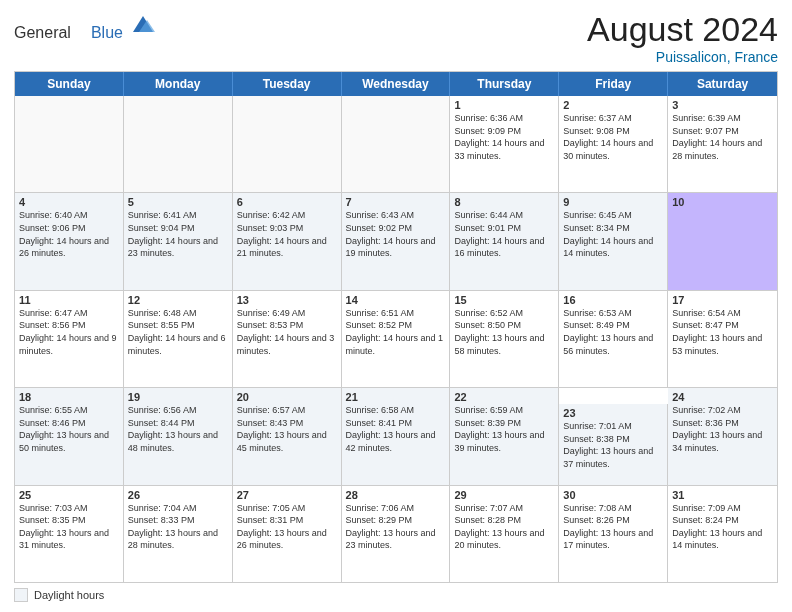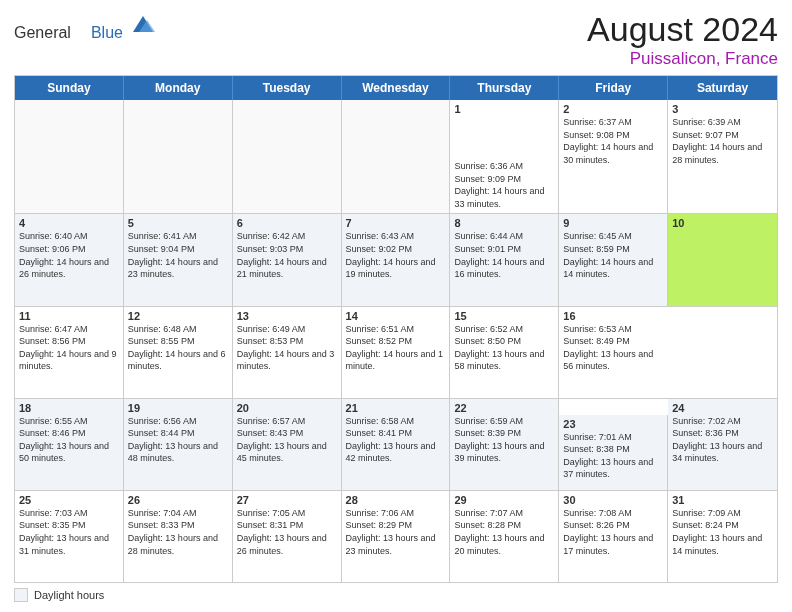--- a/index.html
+++ b/index.html
@@ -37,22 +37,22 @@
     }
     .title-area {
       text-align: right;
     }
     .month-year {
       font-size: 34px;
       color: #222;
       font-weight: 300;
     }
     .location {
-      font-size: 17px;
-      color: #a21caf;
+      font-size: 14px;
+      color: #0369a1;
     }
     .calendar {
       flex: 1;
       display: flex;
       flex-direction: column;
       border: 1px solid #ccc;
     }
     .cal-header-row {
       display: grid;
       grid-template-columns: repeat(7, 1fr);
@@ -150,21 +150,21 @@
         <div class="cal-header-cell">Saturday</div>
       </div>
     <div class="cal-body">
     <div class="cal-row">
           <div class="cal-cell empty" style="background: rgb(249, 249, 249);"></div>
           <div class="cal-cell empty" style="background: rgb(249, 249, 249);"></div>
           <div class="cal-cell empty" style="background: rgb(249, 249, 249);"></div>
           <div class="cal-cell empty" style="background: rgb(249, 249, 249);"></div>
           <div class="cal-cell">
             <div class="day-num">1</div>
-            <div class="cell-info" style="white-space: pre-line; margin-top: 44px;">Sunrise: 6:36 AM
+            <div class="cell-info" style="white-space: pre-line;">Sunrise: 6:36 AM
 Sunset: 9:09 PM
 Daylight: 14 hours and 33 minutes.</div>
           </div>
           <div class="cal-cell">
             <div class="day-num">2</div>
             <div class="cell-info" style="white-space: pre-line;">Sunrise: 6:37 AM
 Sunset: 9:08 PM
 Daylight: 14 hours and 30 minutes.</div>
           </div>
           <div class="cal-cell">
@@ -201,24 +201,24 @@
           </div>
           <div class="cal-cell alt-row alt-row" style="background: rgb(240, 244, 248);">
             <div class="day-num">8</div>
             <div class="cell-info" style="white-space: pre-line;">Sunrise: 6:44 AM
 Sunset: 9:01 PM
 Daylight: 14 hours and 16 minutes.</div>
           </div>
           <div class="cal-cell alt-row alt-row" style="background: rgb(240, 244, 248);">
             <div class="day-num">9</div>
             <div class="cell-info" style="white-space: pre-line;">Sunrise: 6:45 AM
-Sunset: 8:59 PM
+Sunset: 8:34 PM
 Daylight: 14 hours and 14 minutes.</div>
           </div>
-          <div class="cal-cell alt-row alt-row" style="background: #bef264;">
+          <div class="cal-cell alt-row alt-row" style="background: #c4b5fd;">
             <div class="day-num">10</div>
           </div>
         </div>
         <div class="cal-row">
           <div class="cal-cell">
             <div class="day-num">11</div>
             <div class="cell-info" style="white-space: pre-line;">Sunrise: 6:47 AM
 Sunset: 8:56 PM
 Daylight: 14 hours and 9 minutes.</div>
           </div>
@@ -244,20 +244,26 @@
             <div class="day-num">15</div>
             <div class="cell-info" style="white-space: pre-line;">Sunrise: 6:52 AM
 Sunset: 8:50 PM
 Daylight: 13 hours and 58 minutes.</div>
           </div>
           <div class="cal-cell">
             <div class="day-num">16</div>
             <div class="cell-info" style="white-space: pre-line;">Sunrise: 6:53 AM
 Sunset: 8:49 PM
 Daylight: 13 hours and 56 minutes.</div>
+          </div>
+          <div class="cal-cell">
+            <div class="day-num">17</div>
+            <div class="cell-info" style="white-space: pre-line;">Sunrise: 6:54 AM
+Sunset: 8:47 PM
+Daylight: 13 hours and 53 minutes.</div>
           </div>
         </div>
         <div class="cal-row">
           <div class="cal-cell alt-row alt-row" style="background: rgb(240, 244, 248);">
             <div class="day-num">18</div>
             <div class="cell-info" style="white-space: pre-line;">Sunrise: 6:55 AM
 Sunset: 8:46 PM
 Daylight: 13 hours and 50 minutes.</div>
           </div>
           <div class="cal-cell alt-row alt-row" style="background: rgb(240, 244, 248);">

